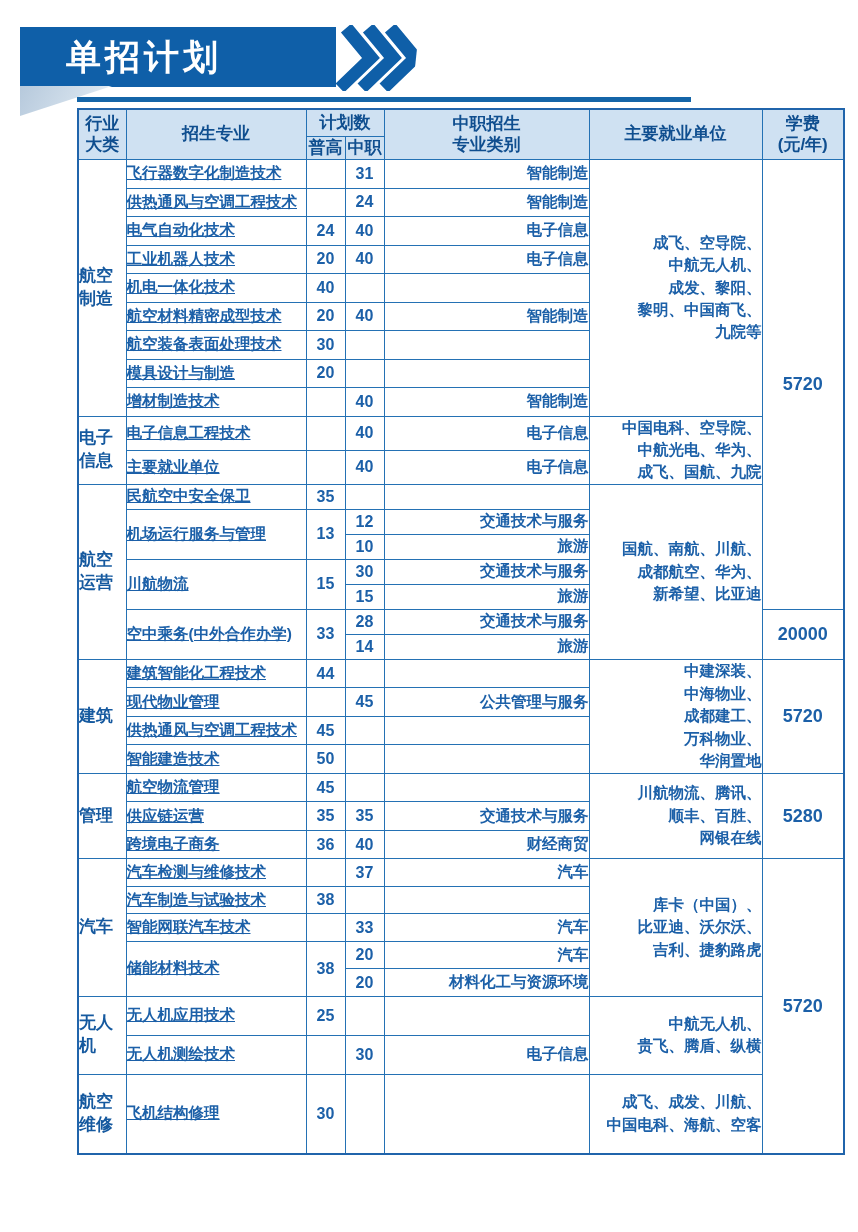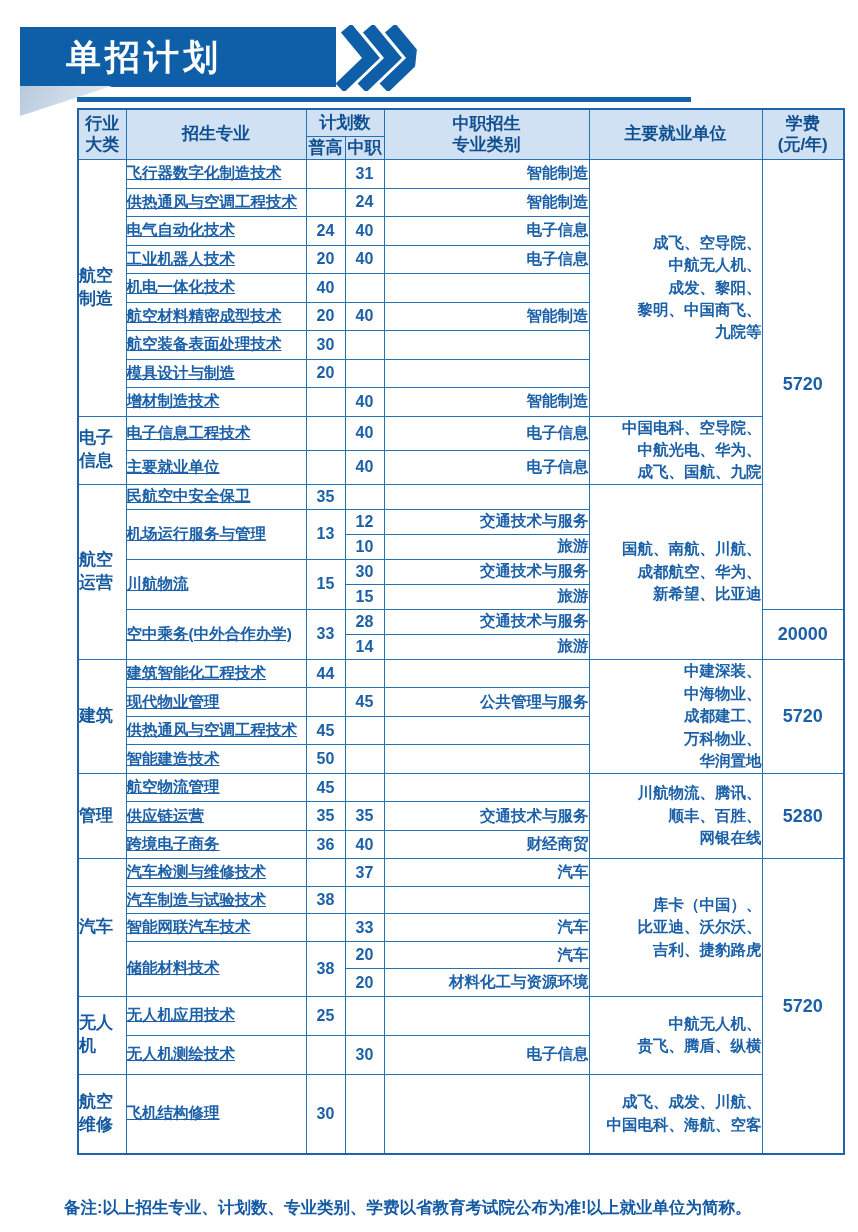--- a/index.html
+++ b/index.html
@@ -360,15 +360,14 @@
           <td class="major-cell">飞机结构修理</td>
           <td class="num-cell">30</td>
           <td class="num-cell"></td>
           <td class="subcat-cell"></td>
           <td class="emp-cell">成飞、成发、川航、
 中国电科、海航、空客</td>
         </tr>
       </tbody>
   </table>
 
-  <div class="note">备注:以上招生专业、计划数、专业类别、学费以省教育考试院公布为准!以上就业单位为简称。</div>
 
 </div>
 
 </body></html>

